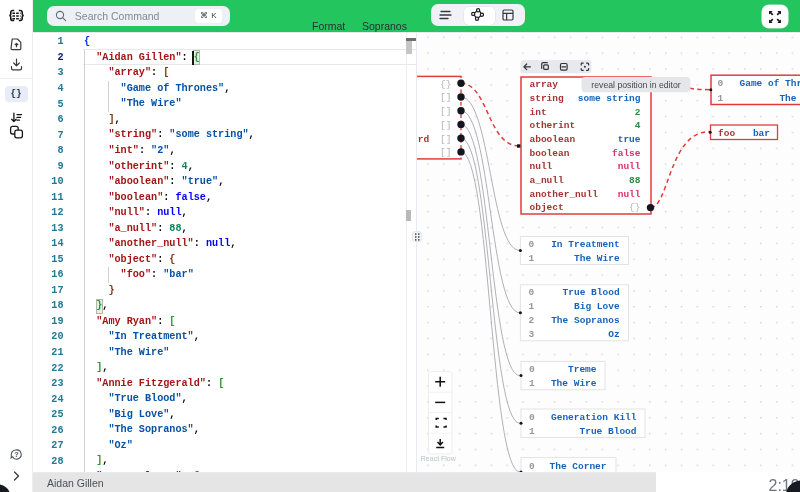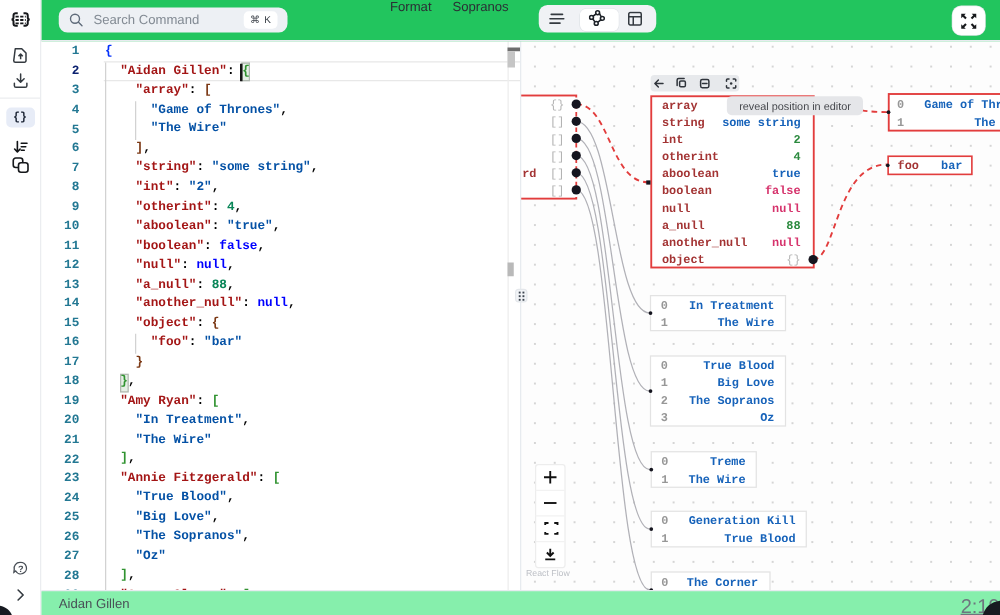--- a/index.html
+++ b/index.html
@@ -15,21 +15,21 @@
   .sbicon { position:absolute; left:0; width:33px; text-align:center; }
 
   
   #header { left:33px; top:0; width:767px; height:33px; background:#22c55e;
     border-bottom:1px solid #e7ebef; z-index:25; }
   #search { position:absolute; left:13.8px; top:5.5px; width:183px; height:20.5px;
     background:#edf0f4; border-radius:7px; }
   #search .ph { position:absolute; left:28px; top:4px; font-size:10.5px; color:#828a93; }
   #search .kbd { position:absolute; right:8px; top:3px; height:14.5px; background:#fff;
     border-radius:4px; font-size:8px; color:#3d434a; padding:2.5px 4.5px; letter-spacing:0.6px; }
-  .hbtn { position:absolute; top:0; font-size:10.5px; color:#2b3035; font-weight:500;padding-left:12px; }
+  .hbtn { position:absolute; top:20px; font-size:10.5px; color:#2b3035; font-weight:500;padding-left:12px; }
 
   
   #seg { position:absolute; left:398px; top:4px; width:94px; height:21.5px;
     background:#f0f2f5; border-radius:7px; }
   #seg .pill { position:absolute; left:32.7px; top:2.6px; width:31px; height:18px;
     background:#fff; border-radius:5px; box-shadow:0 0 0 0.5px #dee2e6; }
   #fsbtn { position:absolute; left:728.5px; top:4.5px; width:26.5px; height:23.5px;
     background:#fff; border-radius:7px; box-shadow:0 0 0 0.6px #e3e6ea; }
 
   
@@ -55,21 +55,21 @@
   #sbdark { position:absolute; left:373px; top:4.5px; width:10.5px; height:3px; background:#6e6e6e; }
   #sbthumb1 { position:absolute; left:373px; top:7.5px; width:5.5px; height:13.5px; background:#c5c5c5; }
   #sbthumb2 { position:absolute; left:372.5px; top:176.5px; width:5.5px; height:11px; background:#b9b9b9; }
 
   
   #split { left:416px; top:33px; width:1px; height:439px; background:#e7ebef; z-index:20; }
   #splitpill { left:412px; top:231px; width:9.6px; height:10.8px; background:#f2f4f7;
     border:0.6px solid #e4e7eb; border-radius:3px; z-index:21; }
 
   
-  #footer { left:0px; top:472px; width:800px; height:20px; background:#86efac;
+  #footer { left:0px; top:472px; width:656px; height:20px; background:#e5e5e5;
     border-top:1px solid #e7ebef; z-index:28; }
   #footer .left { position:absolute; left:47px; top:4px; font-size:10.5px; color:#495057; }
   #footer .right { position:absolute; left:768.5px; top:4px; font-size:16px; color:#6e757e;text-decoration:underline; }
 
   #graph { left:416px; top:33px; z-index:5; }
 </style>
 </head>
 <body>
 <div id="app">
 

